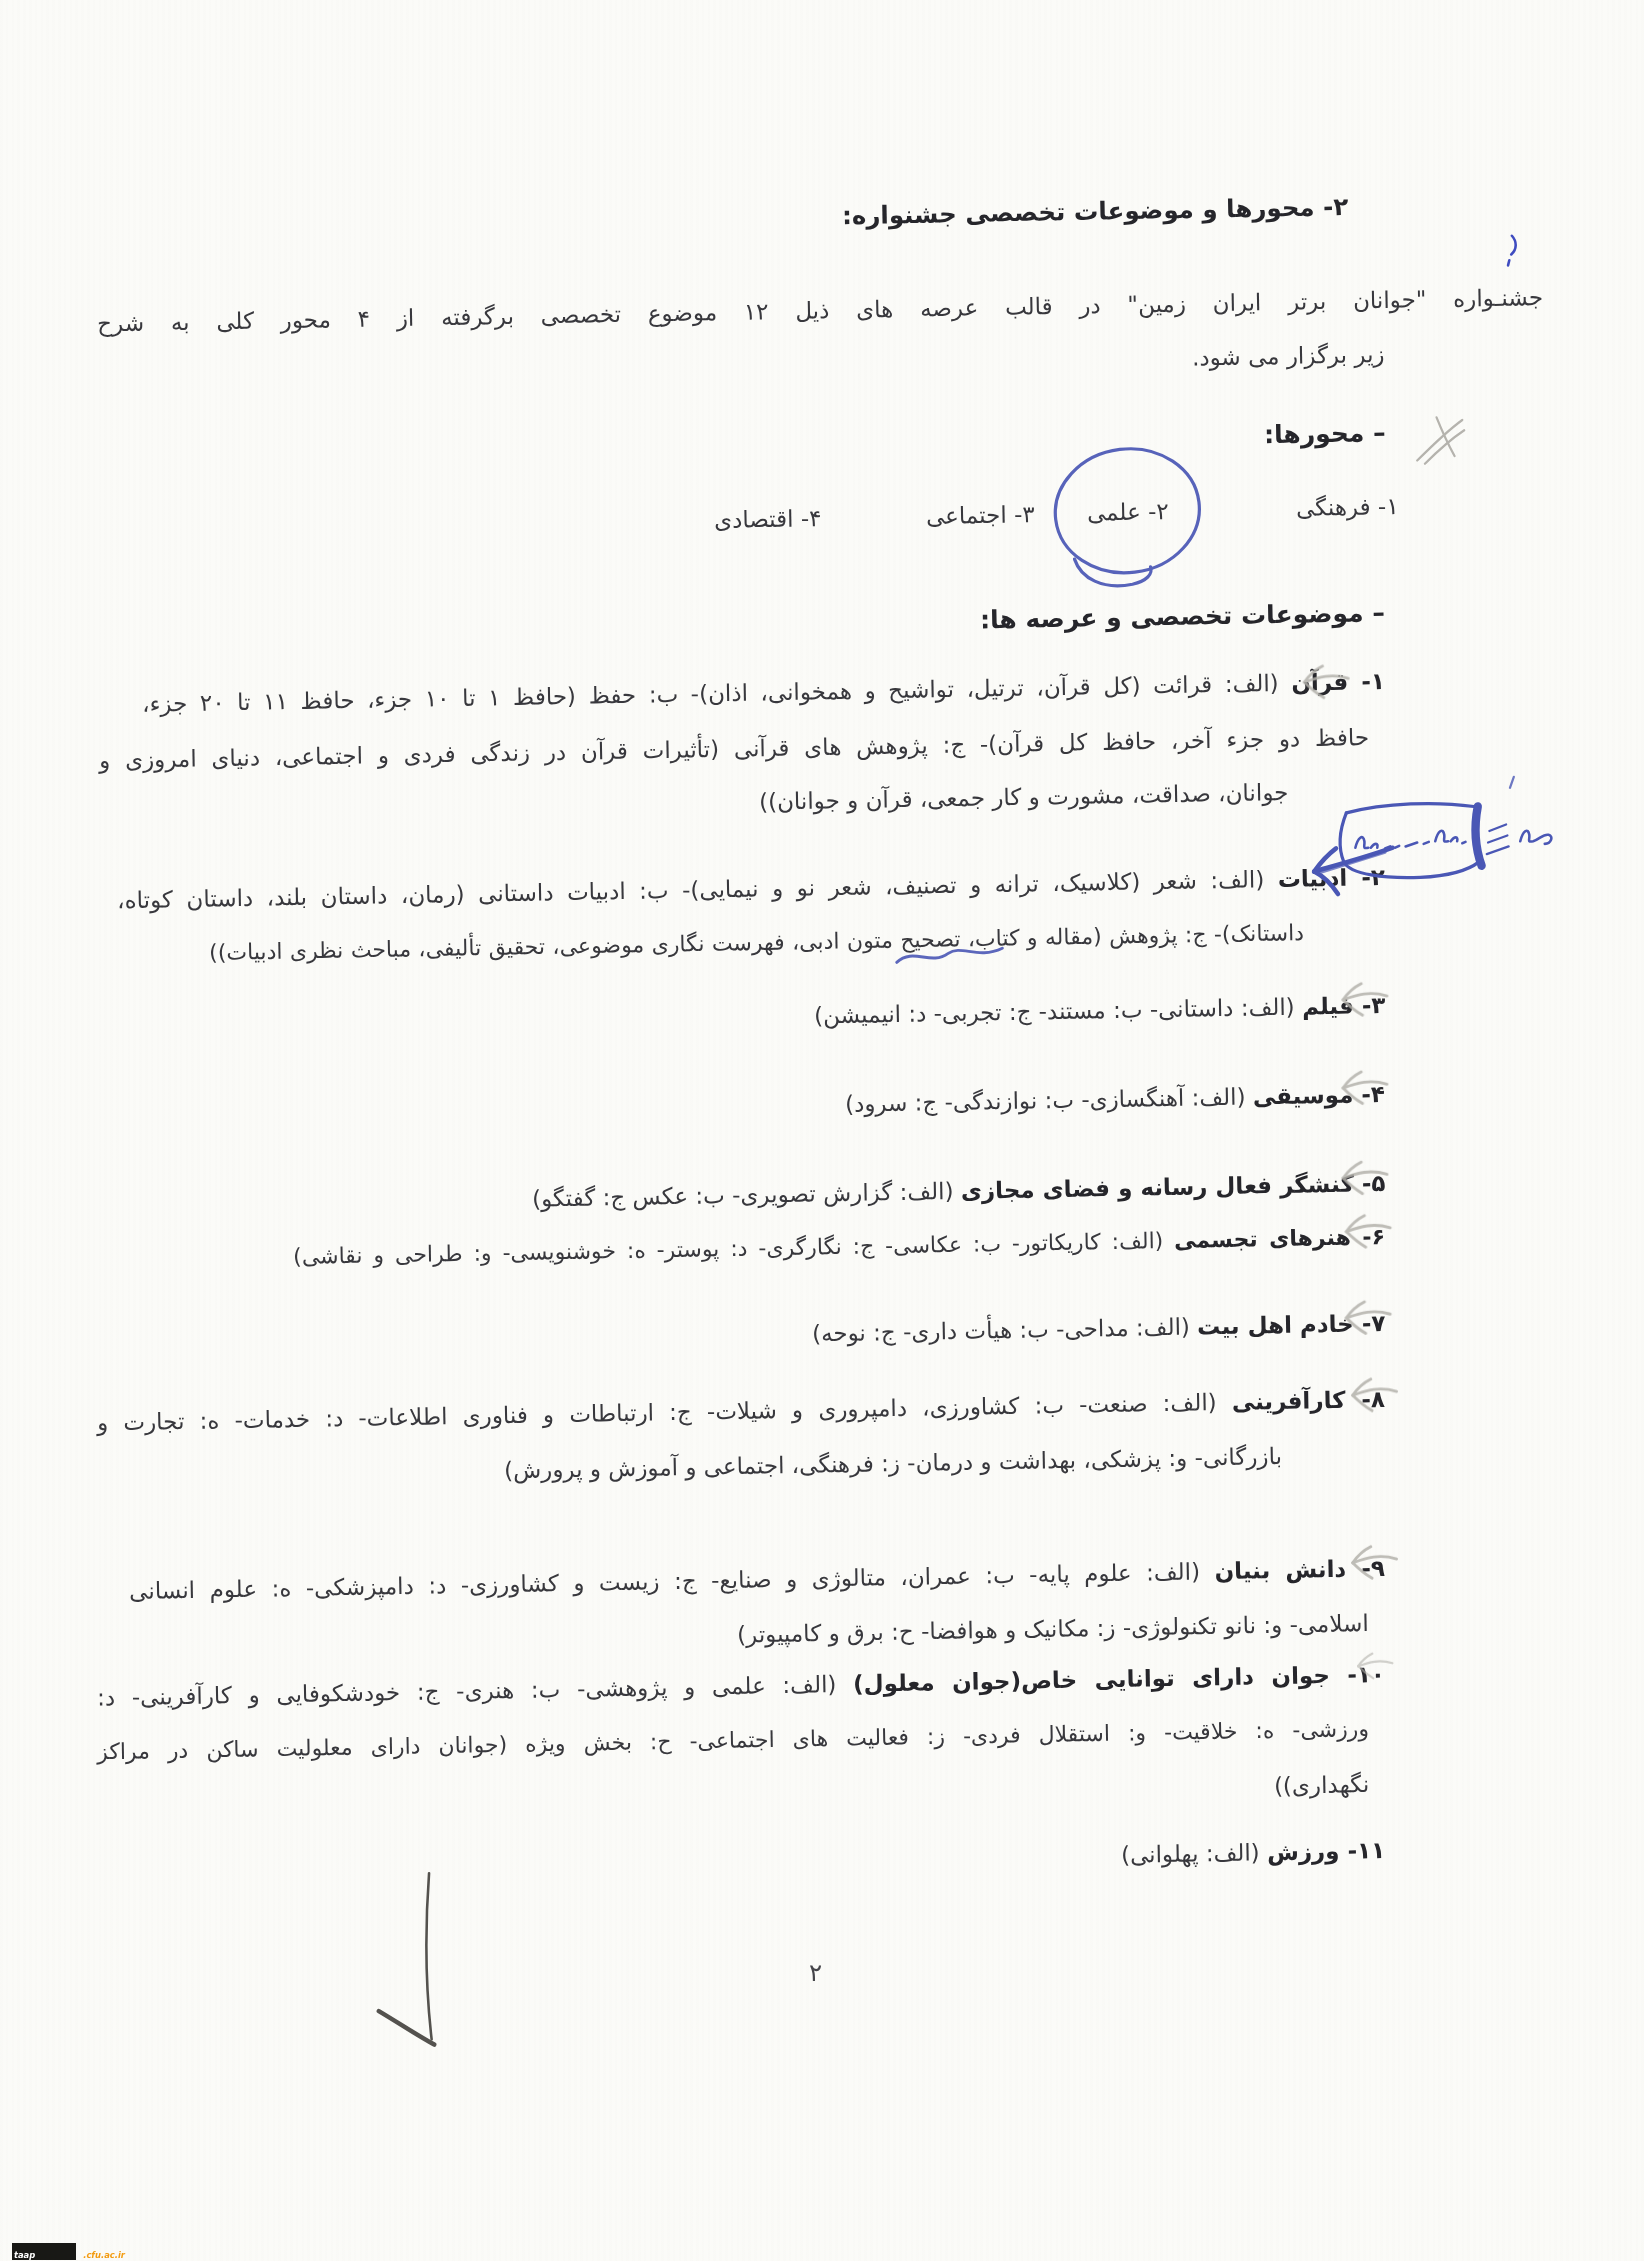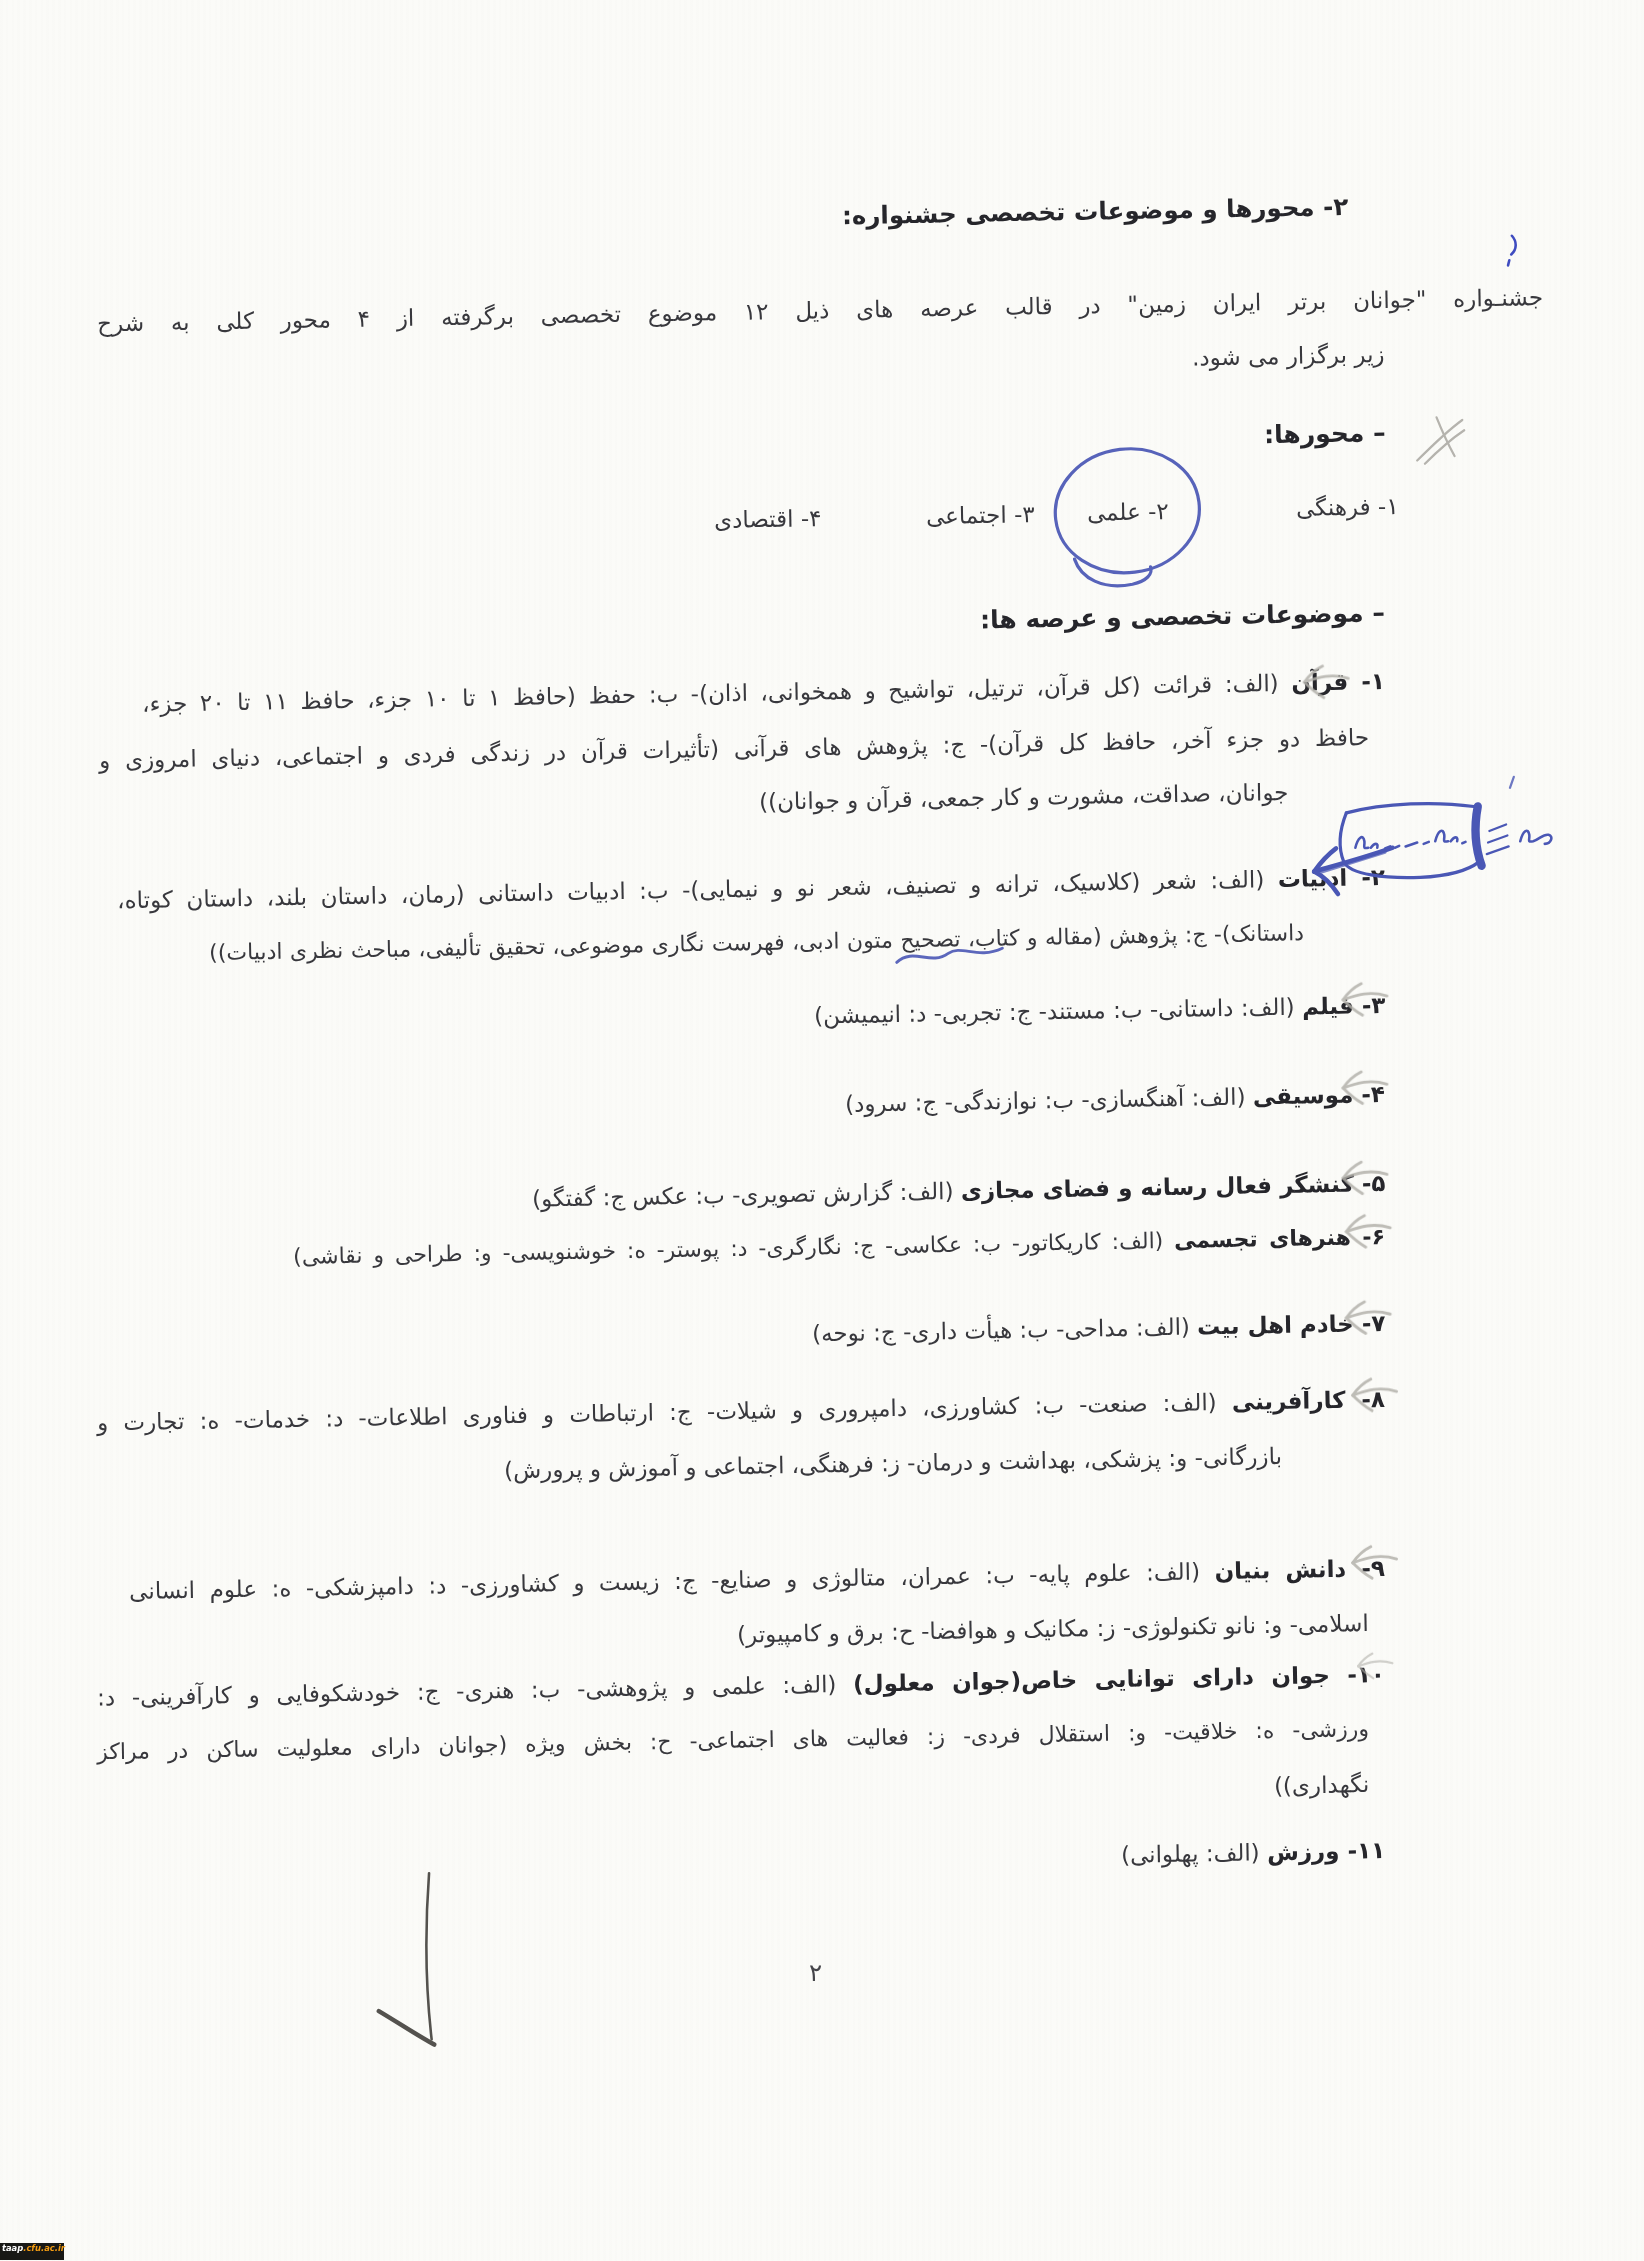--- a/index.html
+++ b/index.html
@@ -13,26 +13,26 @@
     position:absolute;direction:rtl;white-space:nowrap;
     font-size:23px;color:#38383d;line-height:1.3;
     transform:rotate(-1.05deg);transform-origin:100% 50%;
   }
   .jl{white-space:normal;text-align:justify;text-align-last:justify;}
   .line b{font-weight:bold;color:#26262b;}
   .hd{font-weight:bold;font-size:25px;color:#26262b;}
   .title{font-weight:bold;font-size:24.5px;color:#26262b;}
   .pagenum{position:absolute;font-size:24.5px;color:#45454a;}
   .watermark{
-    position:absolute;left:0;top:2243px;width:62px;height:17.4px;
+    position:absolute;left:12px;top:2243px;width:62px;height:17.4px;
     background:#181815;color:#ffffff;font-size:8.4px;font-weight:bold;font-style:italic;
-    display:flex;align-items:flex-start;padding-left:1.9px;letter-spacing:0;
+    display:flex;align-items:flex-end;padding-left:1.9px;letter-spacing:0;
     font-family:"DejaVu Sans","Liberation Sans",sans-serif;
   }
-  .watermark .suffix{color:#f39c12;}
+  .watermark .suffix{color:#f39c12;padding-left:48px;}
   svg.marks{position:absolute;left:0;top:0;pointer-events:none;}
 </style>
 </head>
 <body>
 
 <div class="line title" style="right:296px;top:191px;">۲- محورها و موضوعات تخصصی جشنواره:</div>
 
 <div class="line jl" style="right:101px;top:283px;width:1446px;">جشنـواره "جوانان برتر ایران زمین" در قالب  عرصه های ذیل ۱۲ موضوع تخصصی برگرفته از ۴ محور کلی به شرح</div>
 <div class="line" style="right:259px;top:340px;">زیر برگزار می شود.</div>
 

